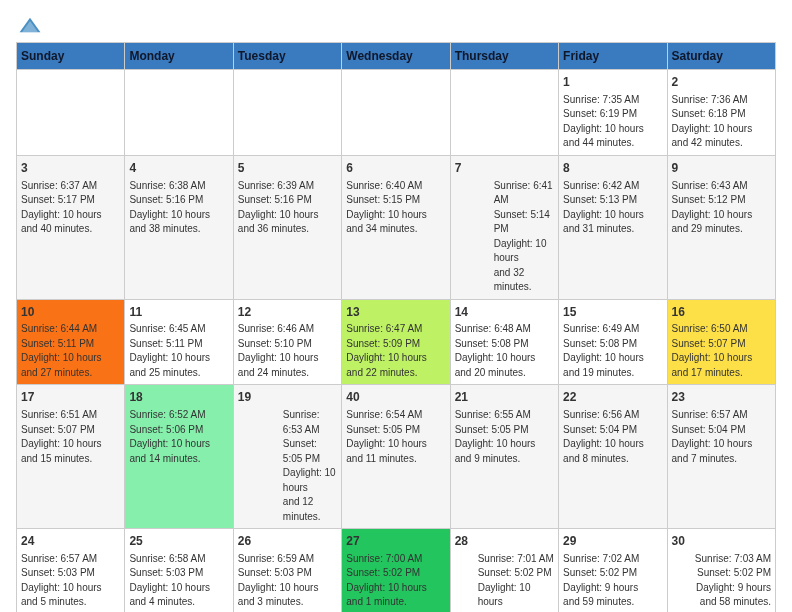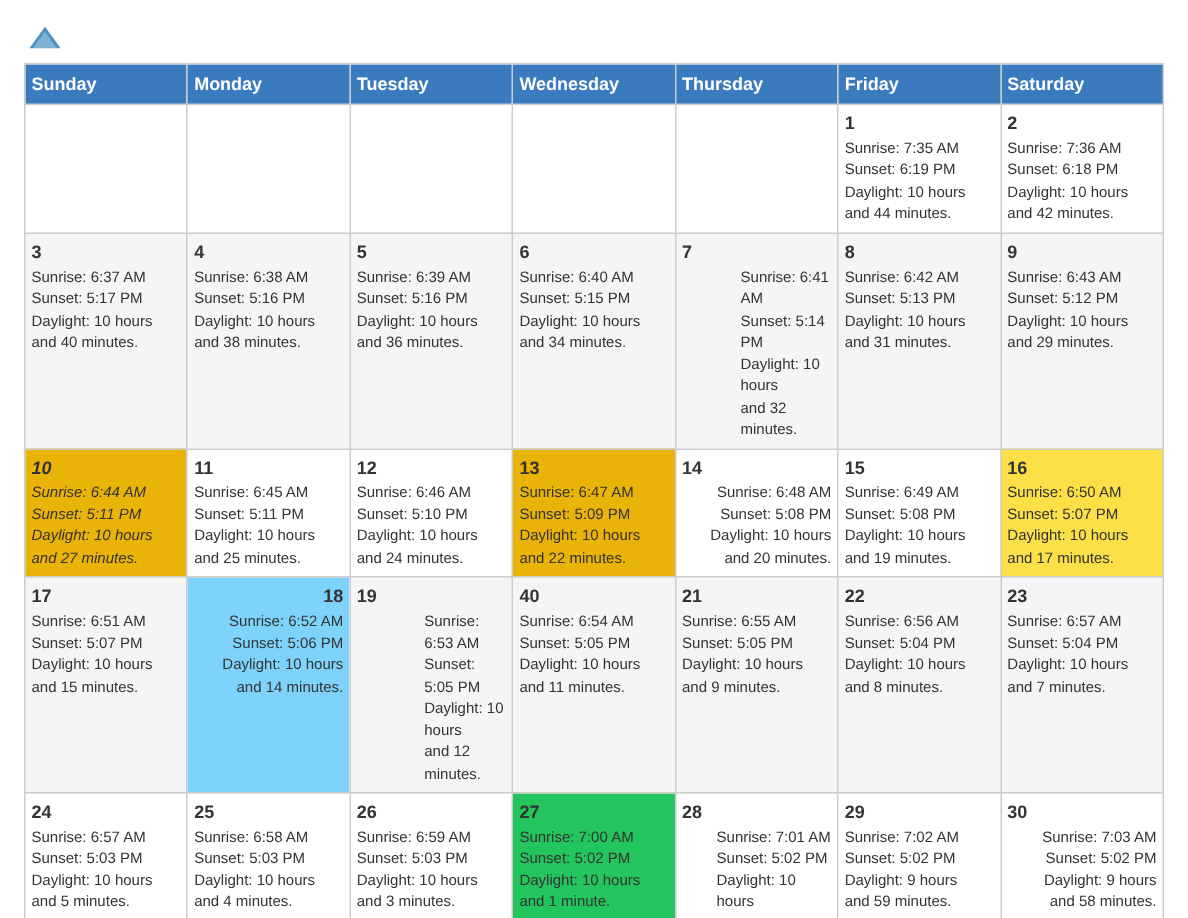--- a/index.html
+++ b/index.html
@@ -46,21 +46,21 @@
       color: #555;
       margin-top: 2px;
     }
     .calendar-table {
       width: 100%;
       border-collapse: collapse;
       font-size: 11px;
     }
     .calendar-table thead tr th {
       background-color: #3a7abf;
-      color: #ffffff;
+      color: #0f172a;
       padding: 6px 4px;
       text-align: left;
       font-size: 12px;
       font-weight: bold;
       border: 1px solid #ccc;
     }
     .calendar-table tbody tr td {
       border: 1px solid #ccc;
       vertical-align: top;
       padding: 4px;
@@ -188,51 +188,51 @@
         </td>
         <td style="background: rgb(245, 245, 245);">
           <span class="day-number">9</span>
           <div class="day-info" style="white-space: pre-line;">Sunrise: 6:43 AM
 Sunset: 5:12 PM
 Daylight: 10 hours
 and 29 minutes.</div>
         </td>
       </tr>
       <tr>
-        <td style="background: #eab308; font-style: italic;">
+        <td style="background: #f97316;">
           <span class="day-number">10</span>
           <div class="day-info" style="white-space: pre-line;">Sunrise: 6:44 AM
 Sunset: 5:11 PM
 Daylight: 10 hours
 and 27 minutes.</div>
         </td>
         <td style="background: rgb(255, 255, 255);">
           <span class="day-number">11</span>
           <div class="day-info" style="white-space: pre-line;">Sunrise: 6:45 AM
 Sunset: 5:11 PM
 Daylight: 10 hours
 and 25 minutes.</div>
         </td>
         <td style="background: rgb(255, 255, 255);">
           <span class="day-number">12</span>
           <div class="day-info" style="white-space: pre-line;">Sunrise: 6:46 AM
 Sunset: 5:10 PM
 Daylight: 10 hours
 and 24 minutes.</div>
         </td>
-        <td style="background: #eab308; margin-top: 20px;">
+        <td style="background: #bef264; margin-top: 20px;">
           <span class="day-number">13</span>
           <div class="day-info" style="white-space: pre-line;">Sunrise: 6:47 AM
 Sunset: 5:09 PM
 Daylight: 10 hours
 and 22 minutes.</div>
         </td>
         <td style="background: rgb(255, 255, 255);">
           <span class="day-number">14</span>
-          <div class="day-info" style="white-space: pre-line; text-align: right;">Sunrise: 6:48 AM
+          <div class="day-info" style="white-space: pre-line;">Sunrise: 6:48 AM
 Sunset: 5:08 PM
 Daylight: 10 hours
 and 20 minutes.</div>
         </td>
         <td style="background: rgb(255, 255, 255);">
           <span class="day-number">15</span>
           <div class="day-info" style="white-space: pre-line;">Sunrise: 6:49 AM
 Sunset: 5:08 PM
 Daylight: 10 hours
 and 19 minutes.</div>
@@ -246,21 +246,21 @@
         </td>
       </tr>
       <tr>
         <td style="background: rgb(245, 245, 245);">
           <span class="day-number">17</span>
           <div class="day-info" style="white-space: pre-line;">Sunrise: 6:51 AM
 Sunset: 5:07 PM
 Daylight: 10 hours
 and 15 minutes.</div>
         </td>
-        <td style="background: #7dd3fc; text-align: right;">
+        <td style="background: #86efac;">
           <span class="day-number">18</span>
           <div class="day-info" style="white-space: pre-line;">Sunrise: 6:52 AM
 Sunset: 5:06 PM
 Daylight: 10 hours
 and 14 minutes.</div>
         </td>
         <td style="background: rgb(245, 245, 245);">
           <span class="day-number">19</span>
           <div class="day-info" style="white-space: pre-line; margin-left: 45px;">Sunrise: 6:53 AM
 Sunset: 5:05 PM

